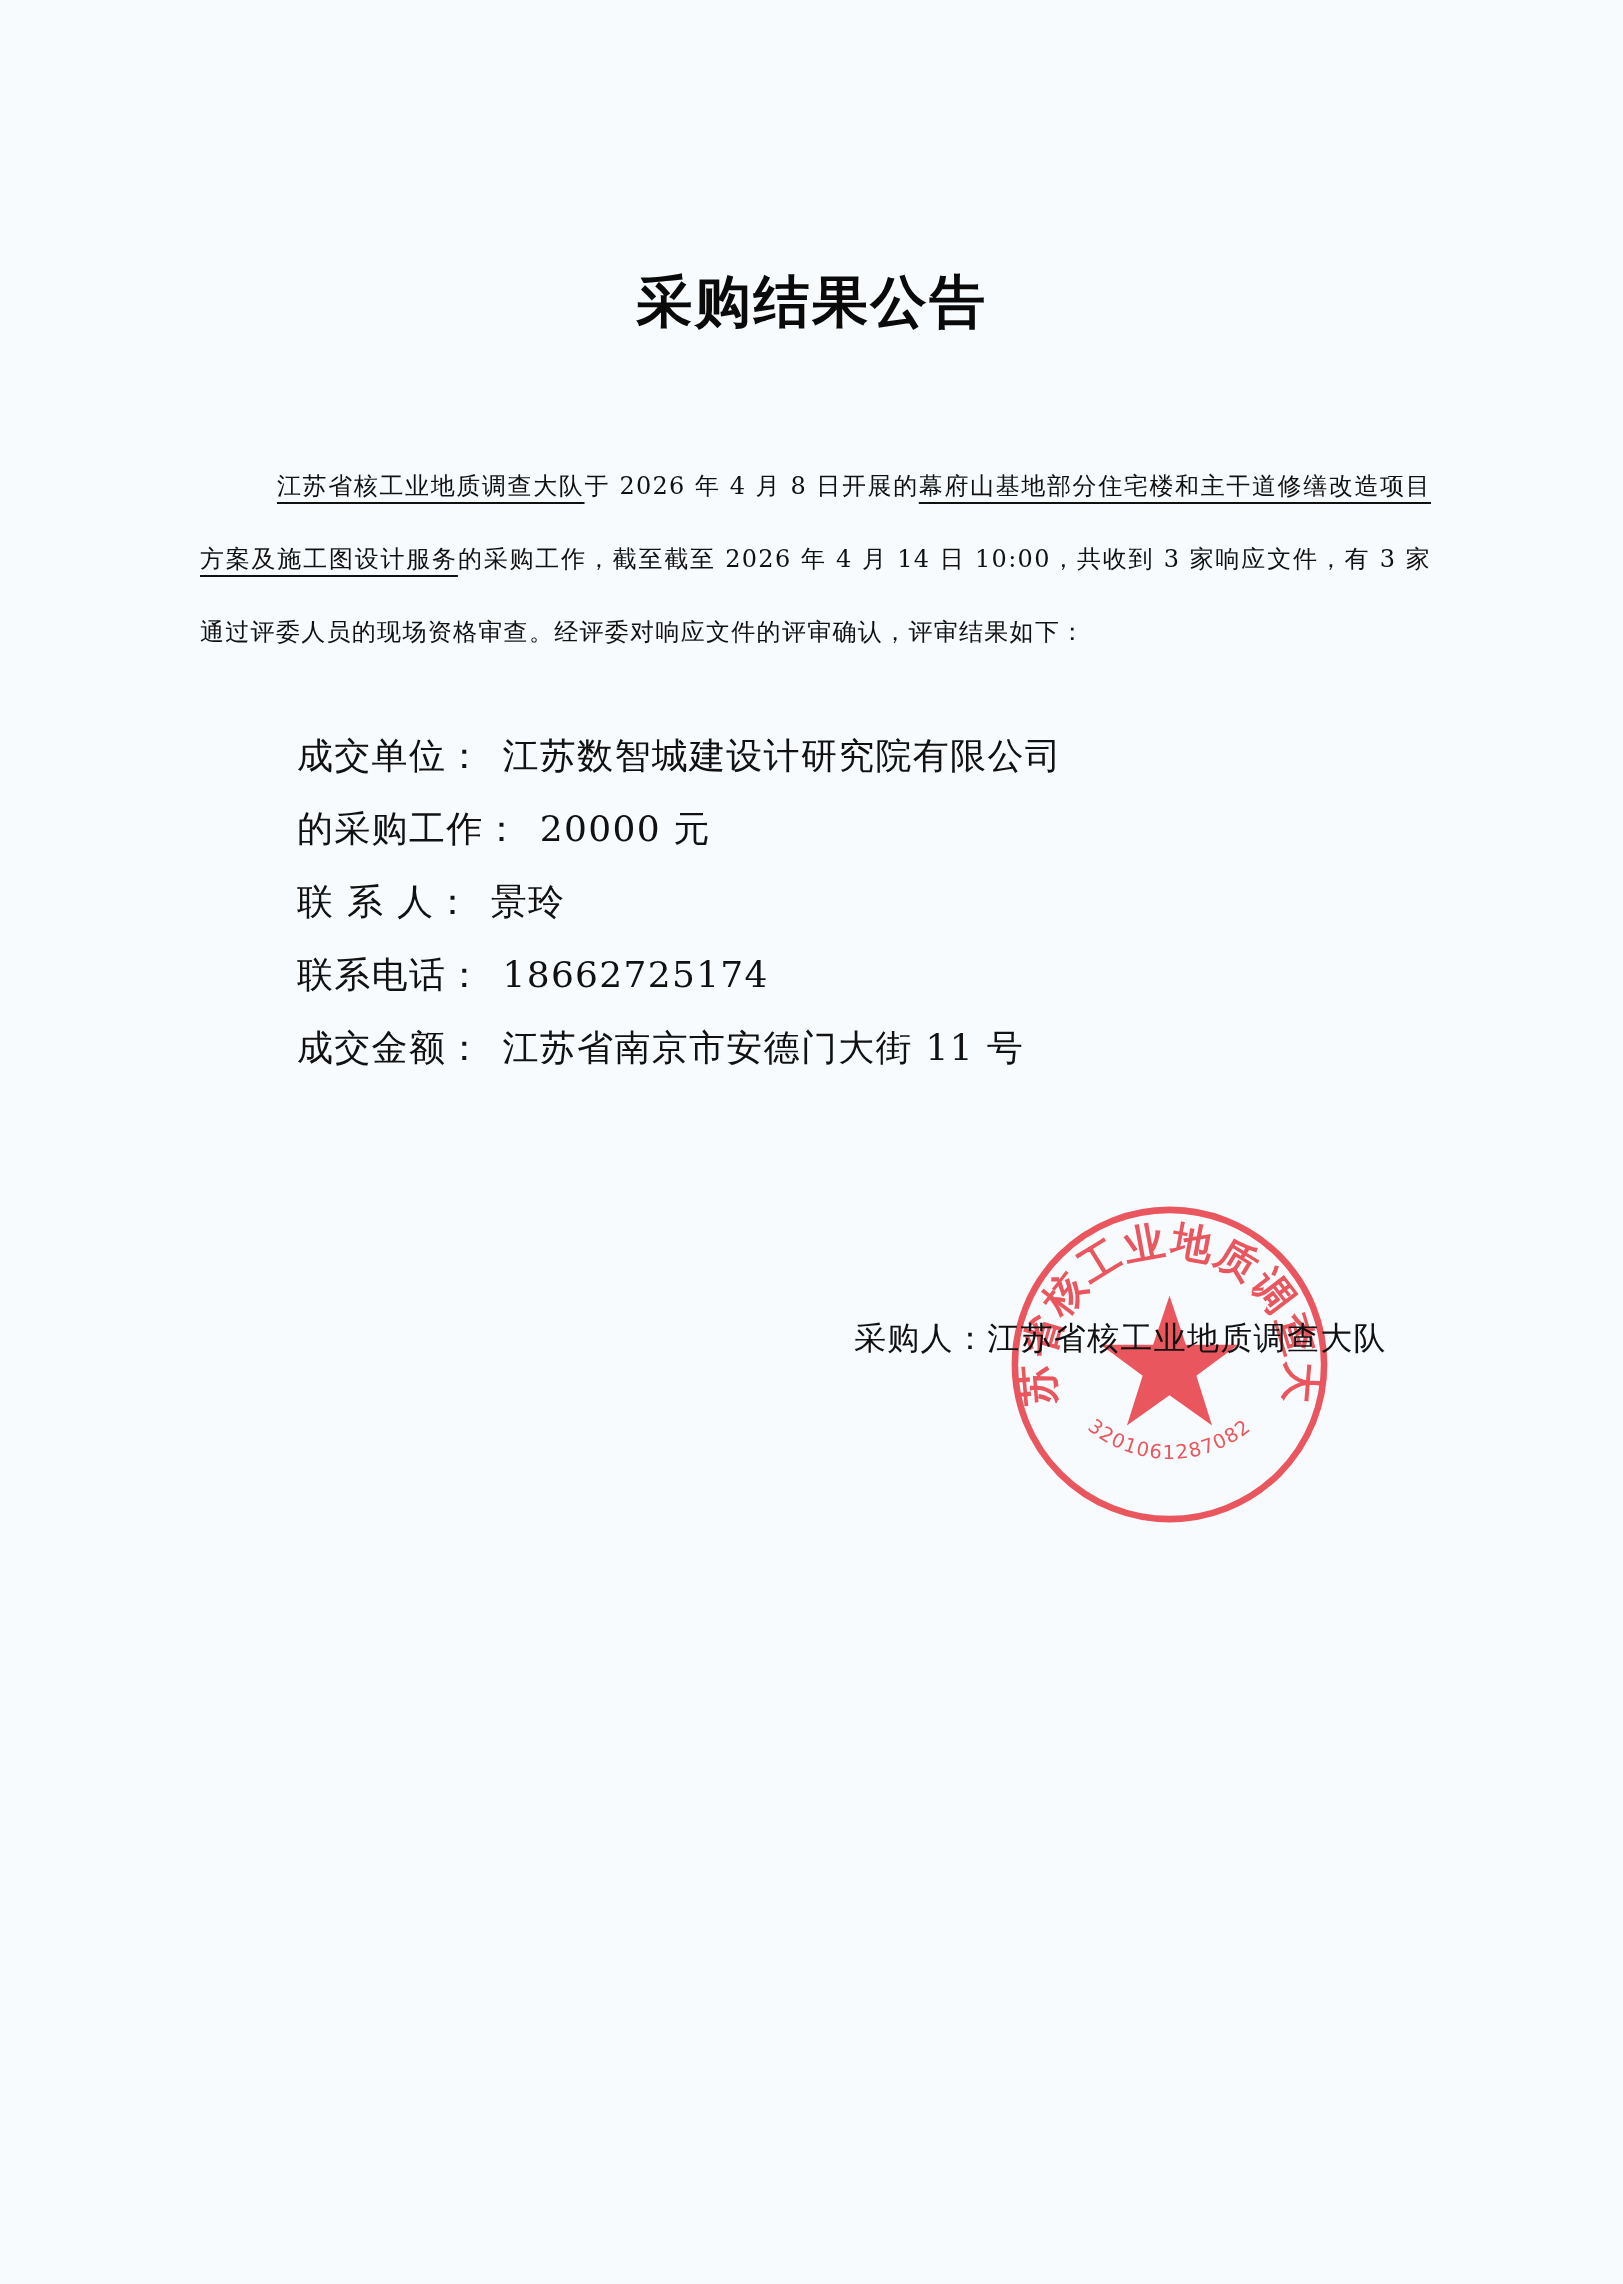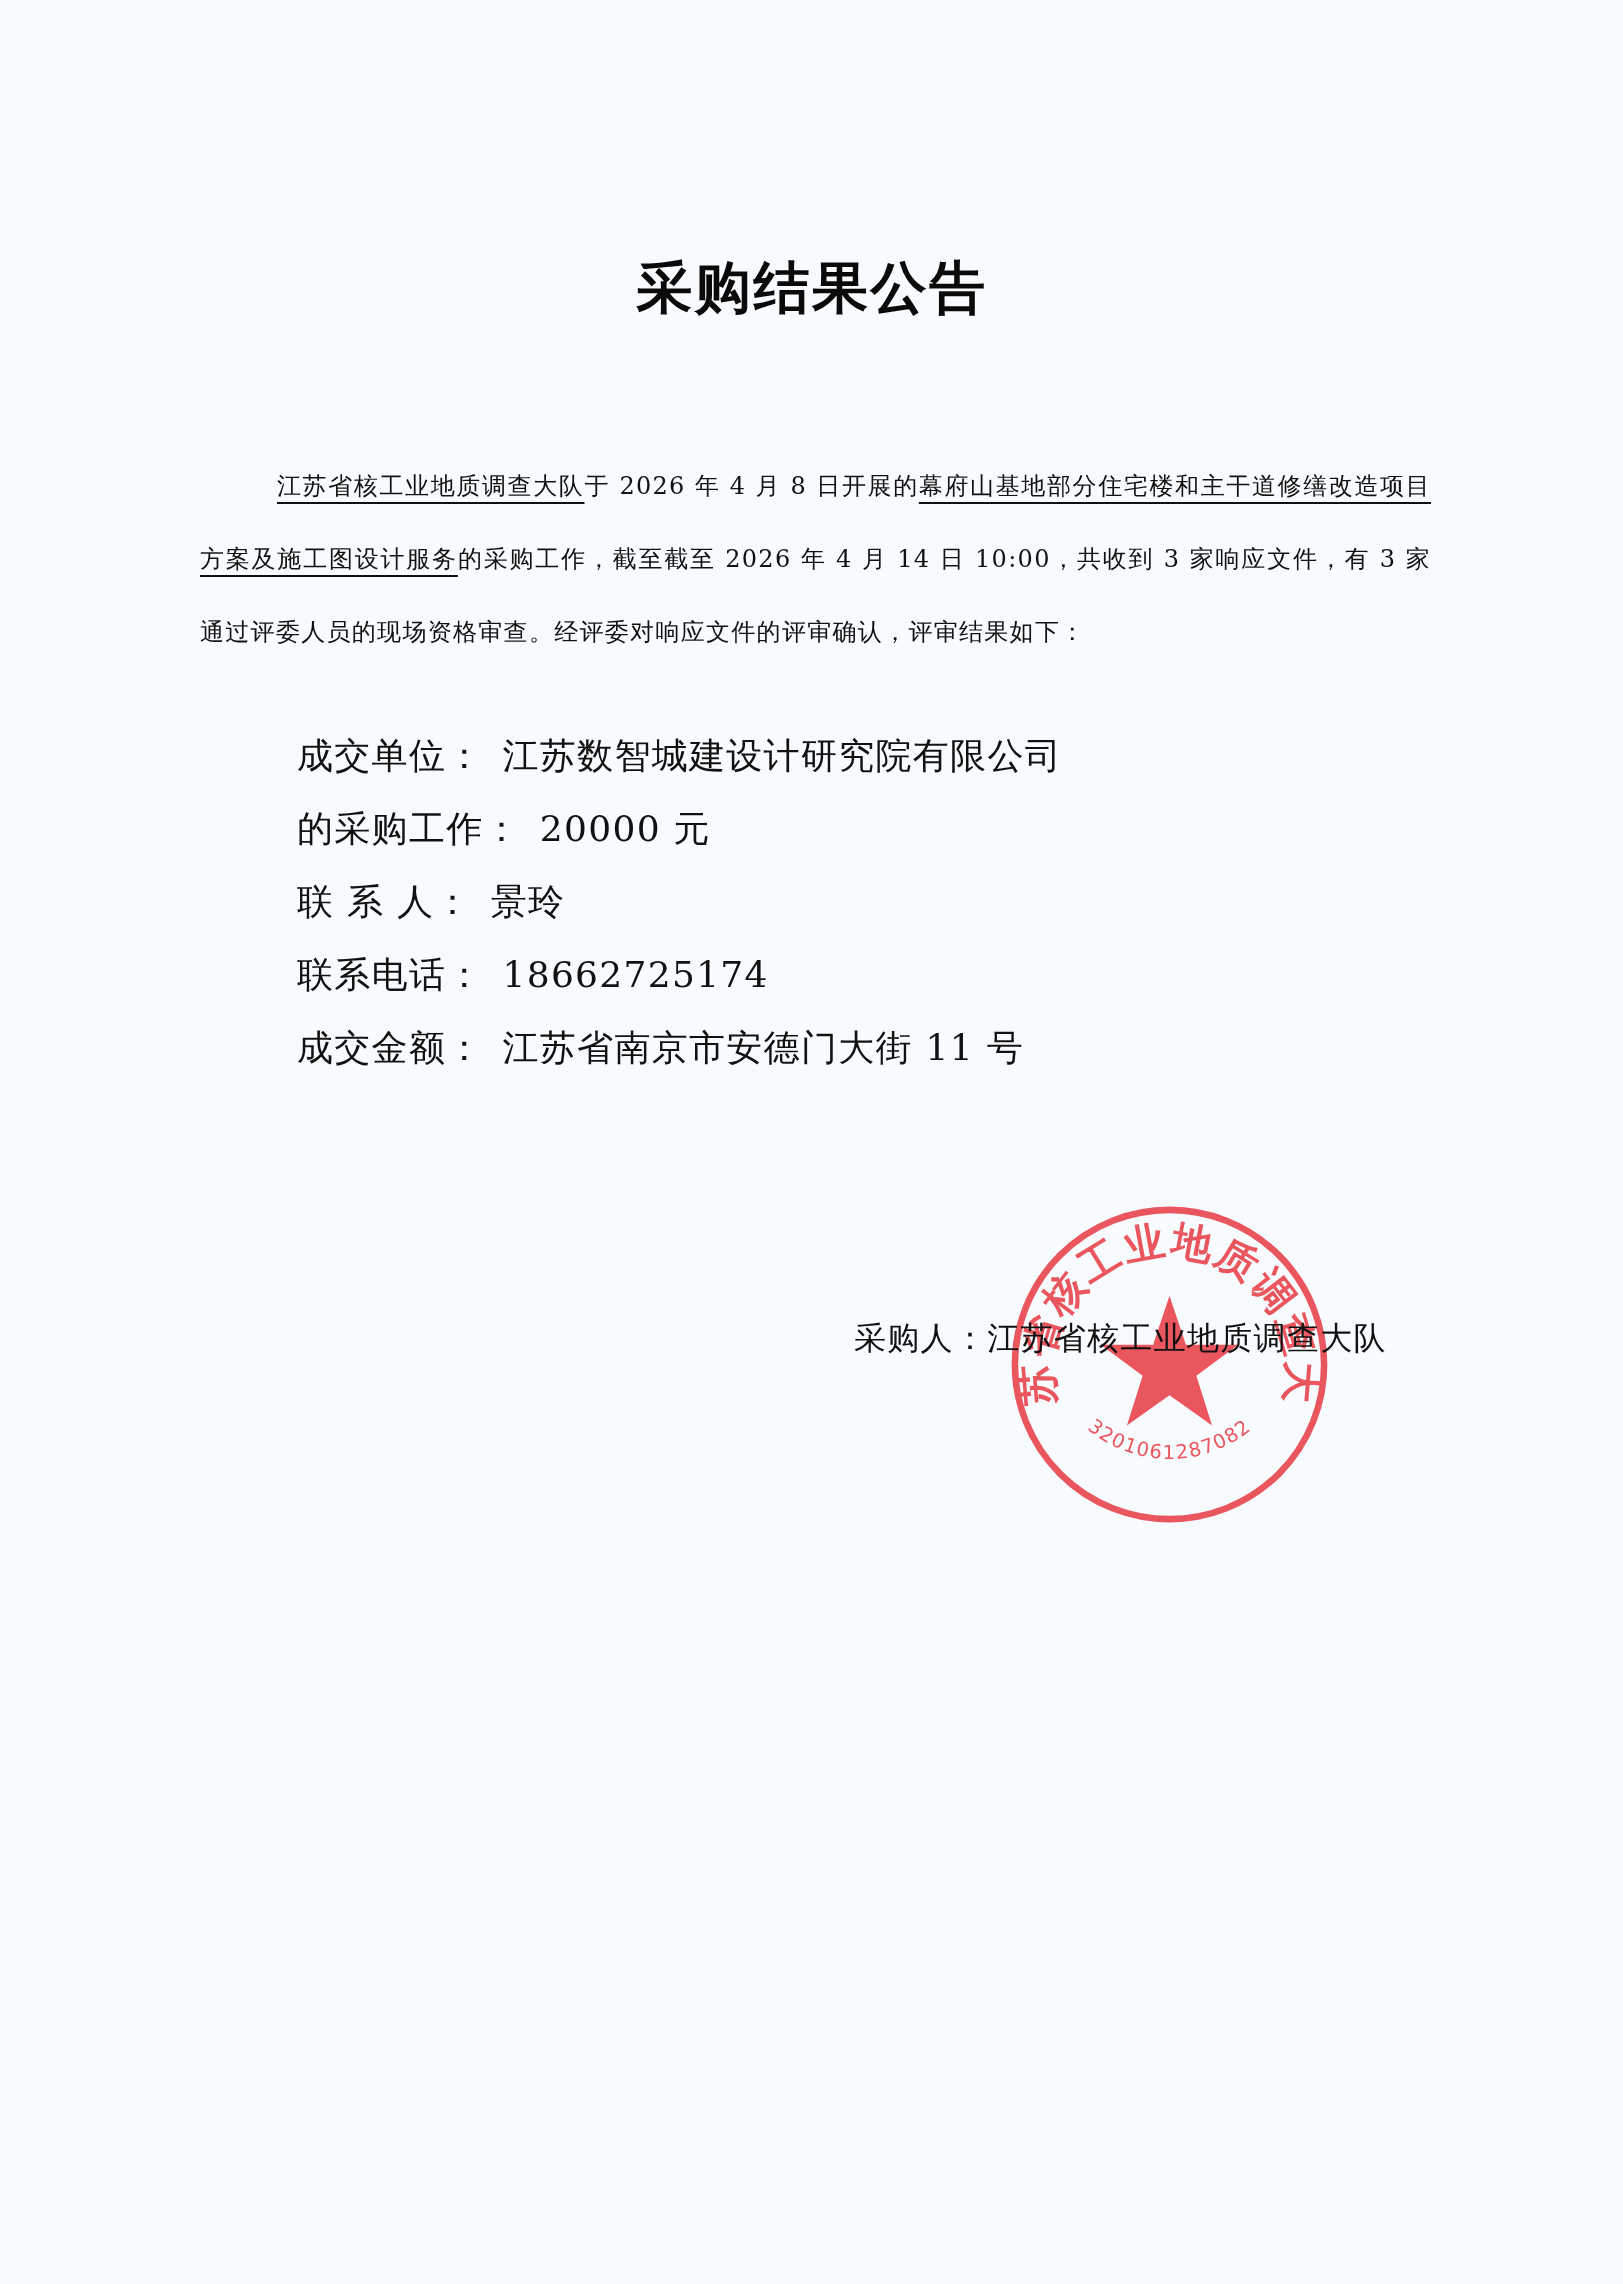--- a/index.html
+++ b/index.html
@@ -18,21 +18,21 @@
     .page {
       position: absolute;
       left: 0; top: 0;
       width: 1624px;
       height: 2284px;
     }
     .title {
       position: absolute;
       left: 0;
       width: 1624px;
-      top: 248px;
+      top: 262px;
       text-align: center;
       font-family: "DejaVu Sans", "Liberation Sans", sans-serif;
       font-weight: bold;
       font-size: 56px;
       letter-spacing: 2.6px;
       line-height: 79px;
       color: #0a0a0a;
     }
     .body-text {
       position: absolute;

